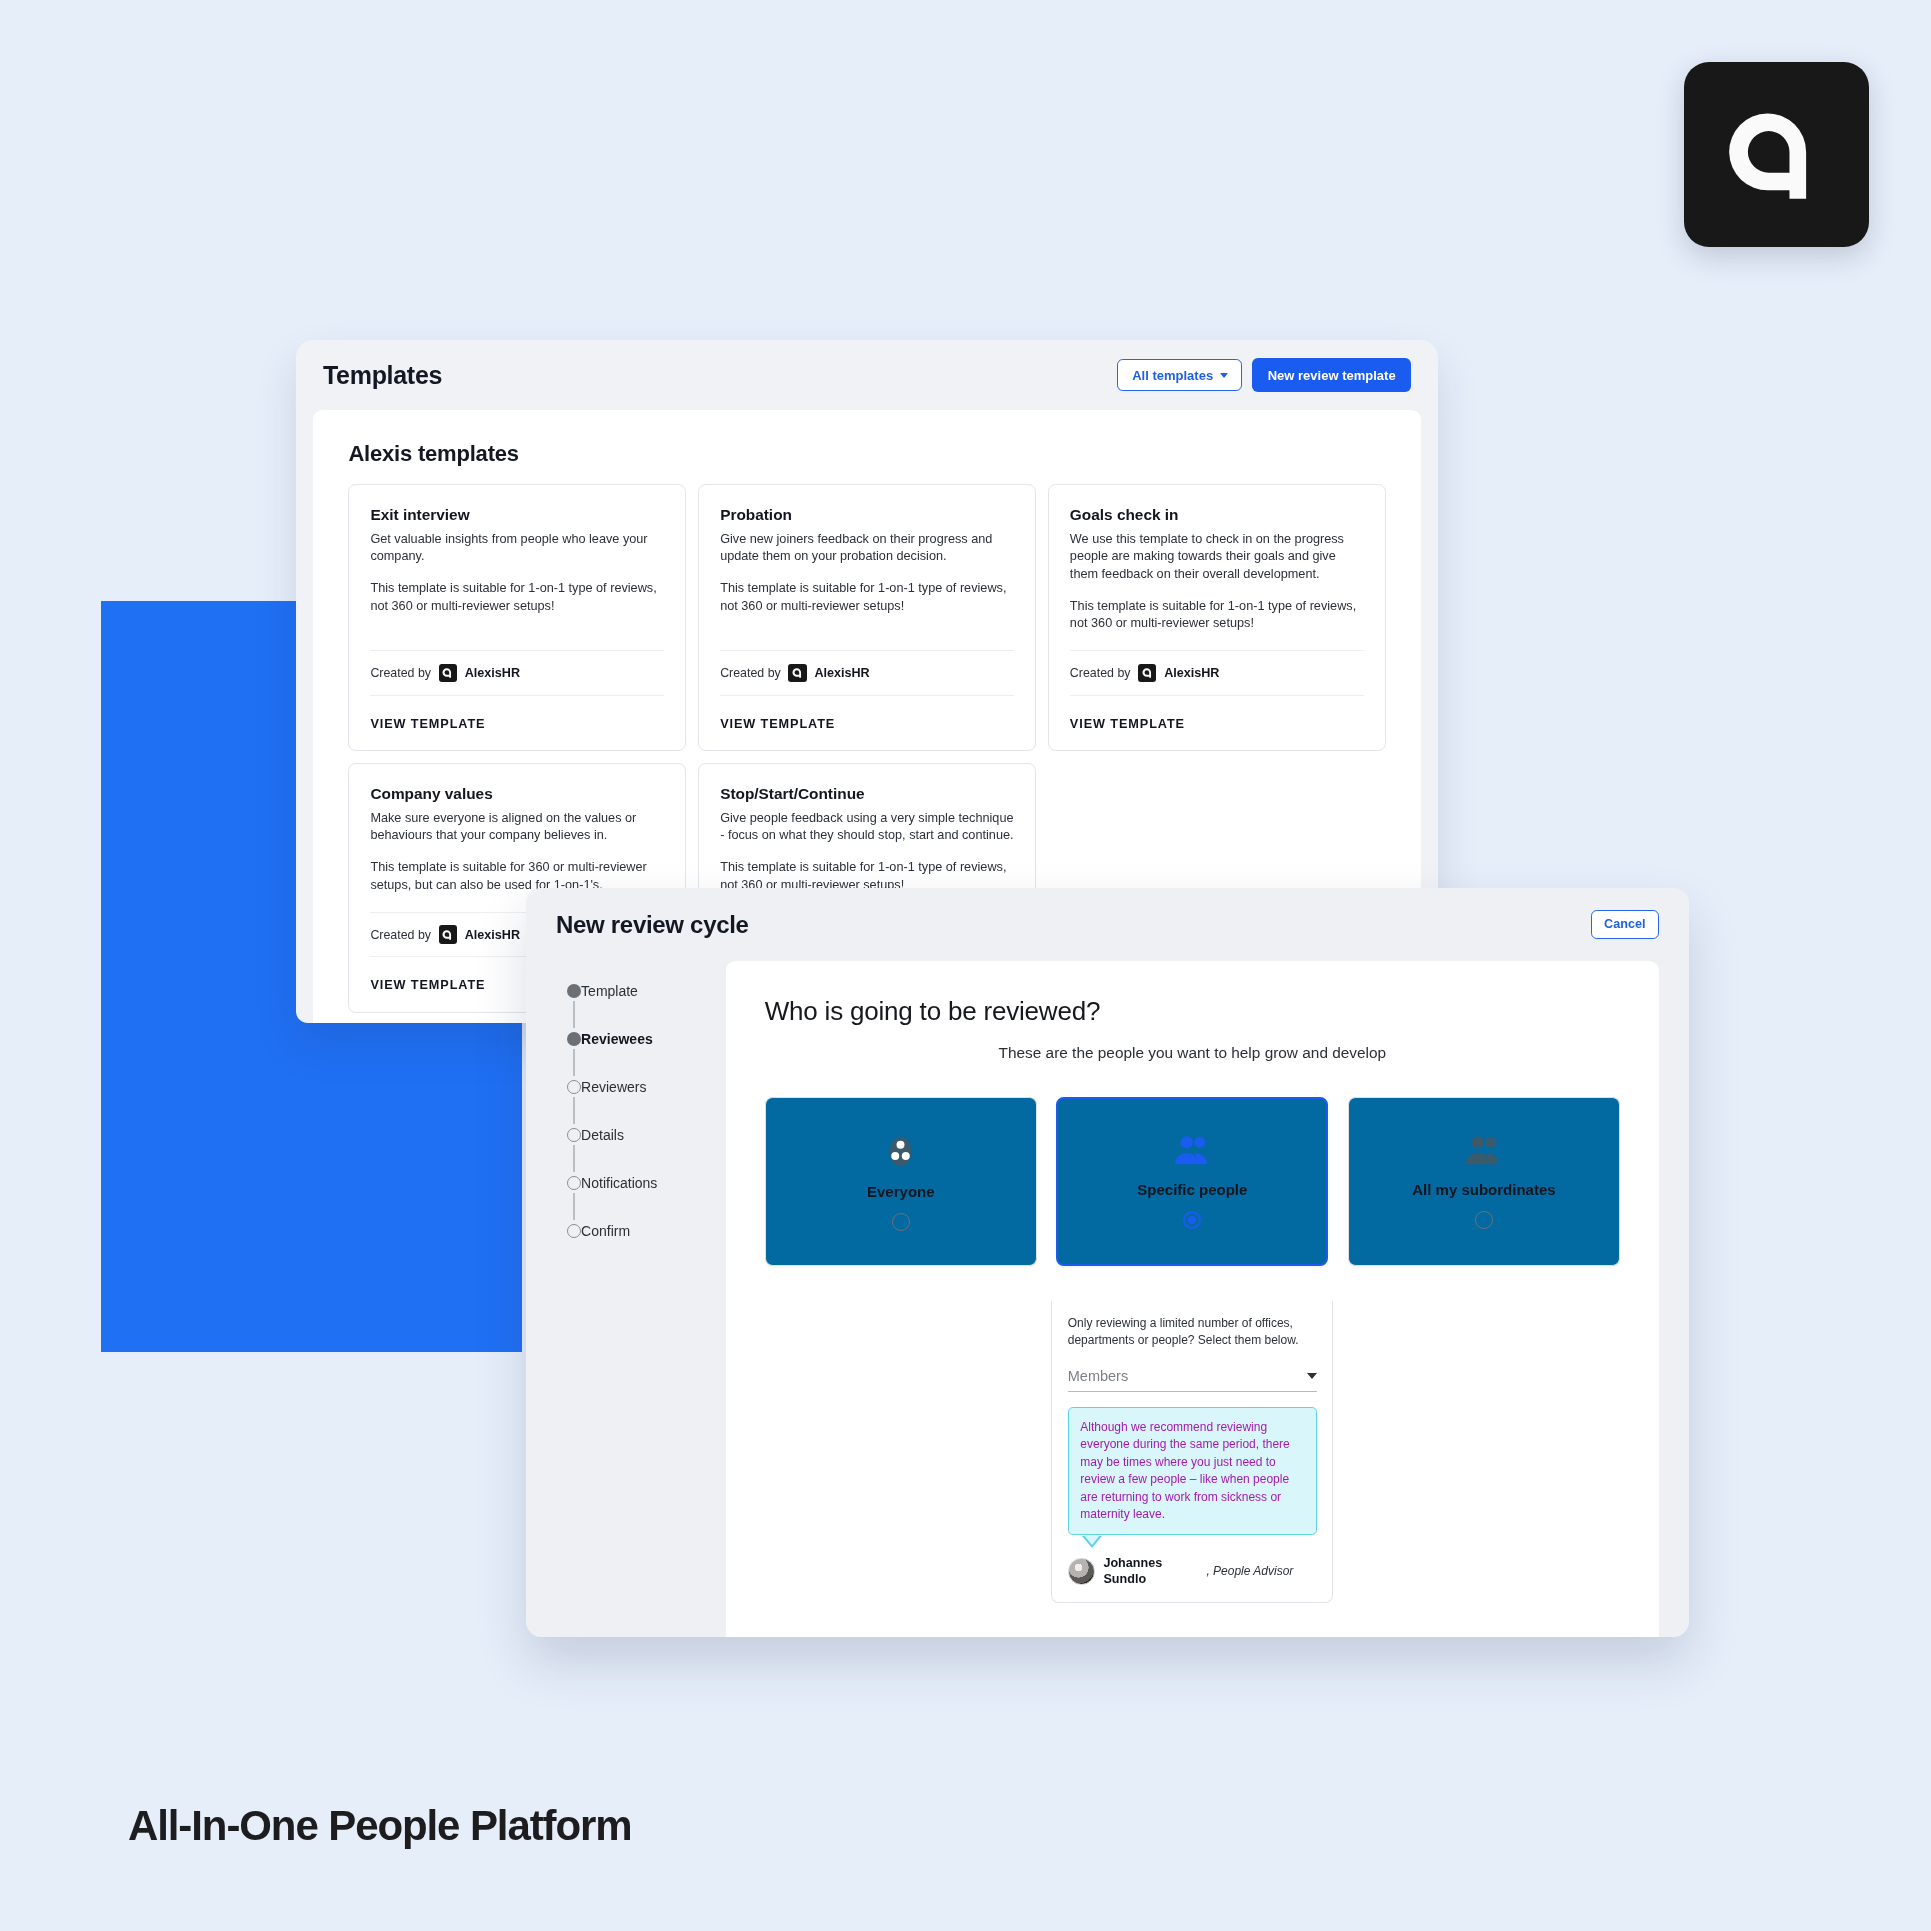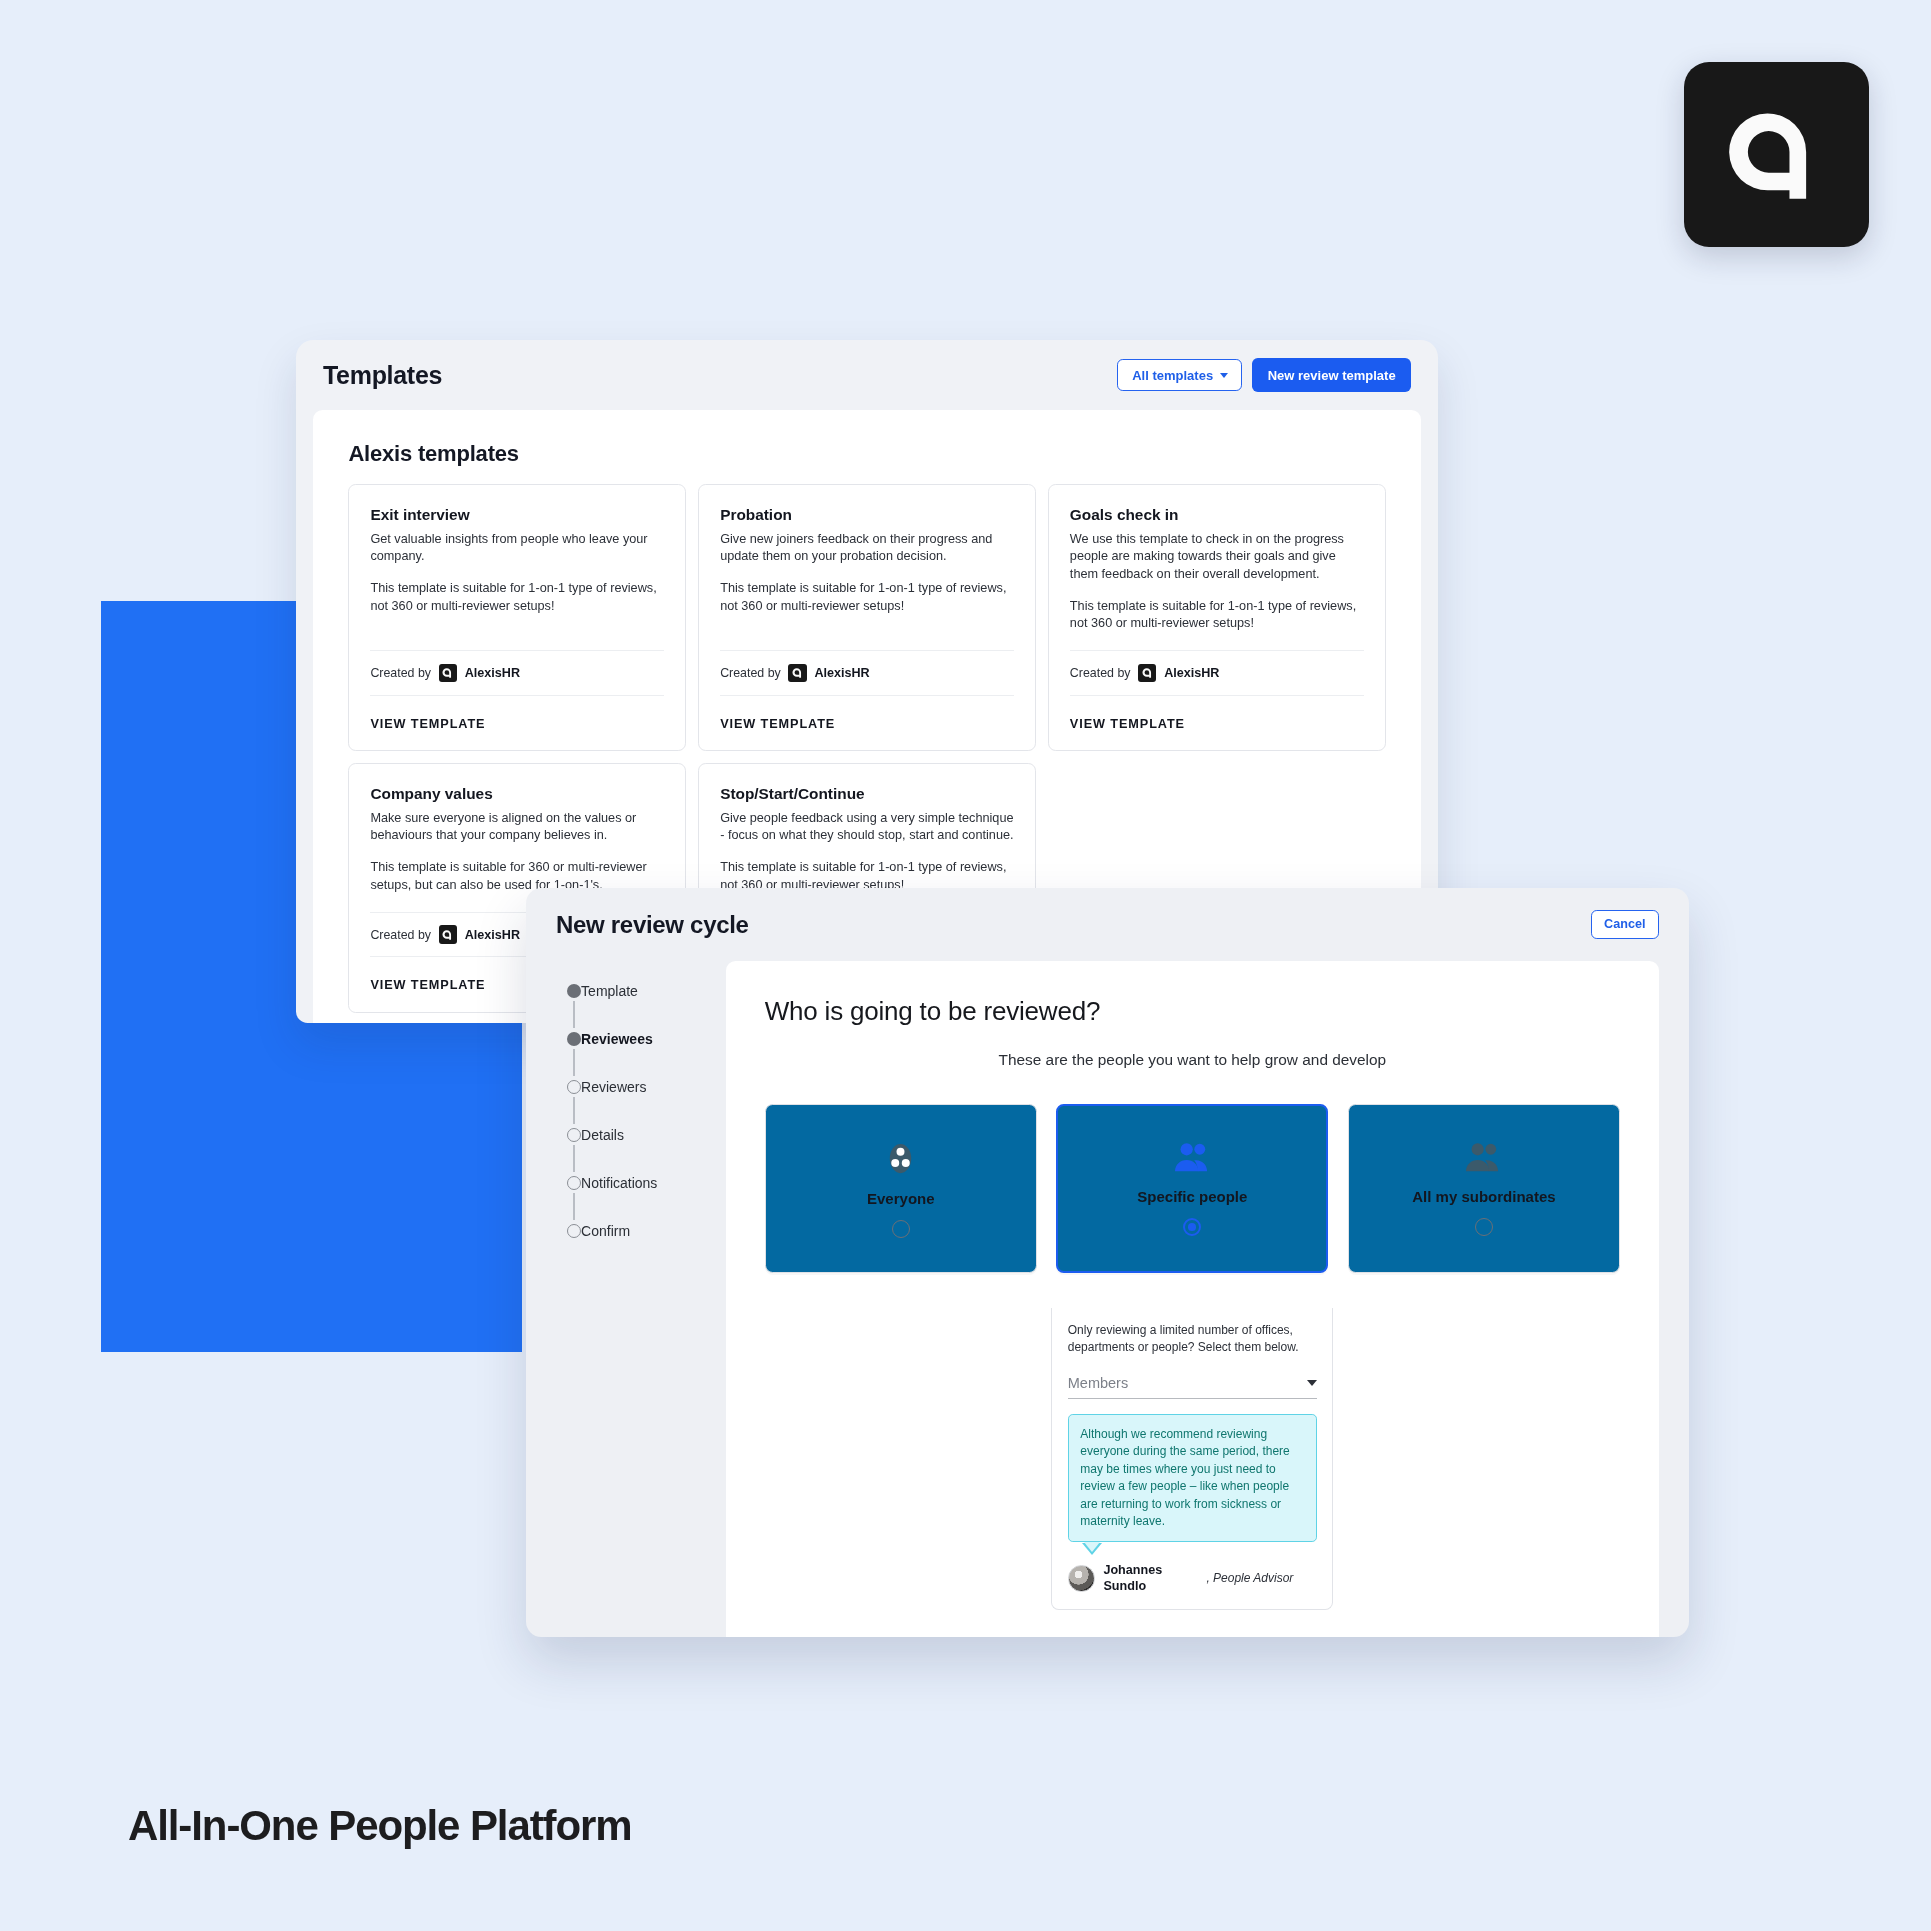--- a/index.html
+++ b/index.html
@@ -110,21 +110,21 @@
   .step-dot.todo { border: 1.6px solid #8a8e95; background: transparent; }
   .step-label { font-size: 14px; color: #2b2f36; }
   .step.current .step-label { font-weight: 700; color: #13161f; }
   .step-line { width: 1.5px; height: 27px; background: #b9bdc4; margin-left: 6.8px; }
 
   .panel {
     flex: 1 1 auto; background: #fff; border-radius: 9.7px 9.7px 0 0;
     margin-left: 7.7px; padding: 35px 39px 0 39px; overflow: hidden;
   }
   .panel h2 { font-size: 26px; font-weight: 400; color: #16181d; letter-spacing: -0.2px; }
-  .panel .sub { font-size: 15.4px; color: #2b2f36; text-align: center; margin-top: 24px; }
+  .panel .sub { font-size: 15.4px; color: #2b2f36; text-align: center; margin-top: 17px; }
 
   .opt-row { display: flex; gap: 19.3px; justify-content: center; margin-top: 35px; }
   .opt {
     width: 280px; height: 169px; background: #0369a1;
     border: 1px solid #dfe1e6; border-radius: 7.7px;
     display: flex; flex-direction: column; align-items: center; justify-content: center;
     gap: 12.6px; position: relative;
     box-shadow: 0 1.9px 0 rgba(0,0,0,.03);
   }
   .opt.selected { border: 2.1px solid #1b5cf0; }
@@ -146,21 +146,21 @@
     display: flex; align-items: center; justify-content: space-between;
   }
   .select-field span { font-size: 14.5px; color: #7c8089; }
   .select-field .caret { width: 0; height: 0; border-left: 5.8px solid transparent;
      border-right: 5.8px solid transparent; border-top: 6.8px solid #2c3038; }
 
   .tip {
     margin-top: 15.4px; background: #d9f6fa; border: 1.4px solid #5fd3e6;
     border-radius: 4.8px; padding: 10.6px 11.6px; position: relative;
   }
-  .tip p { font-size: 12px; line-height: 1.46; color: #0f766e; }
+  .tip p { font-size: 12px; line-height: 1.46; color: #a21caf; }
   .tip:after {
     content: ""; position: absolute; left: 15.4px; bottom: -10.6px;
     width: 0; height: 0; border-left: 8.7px solid transparent;
     border-right: 8.7px solid transparent; border-top: 10.6px solid #d9f6fa;
   }
   .tip:before {
     content: ""; position: absolute; left: 13.5px; bottom: -13.5px;
     width: 0; height: 0; border-left: 10.6px solid transparent;
     border-right: 10.6px solid transparent; border-top: 12.6px solid #5fd3e6;
   }

